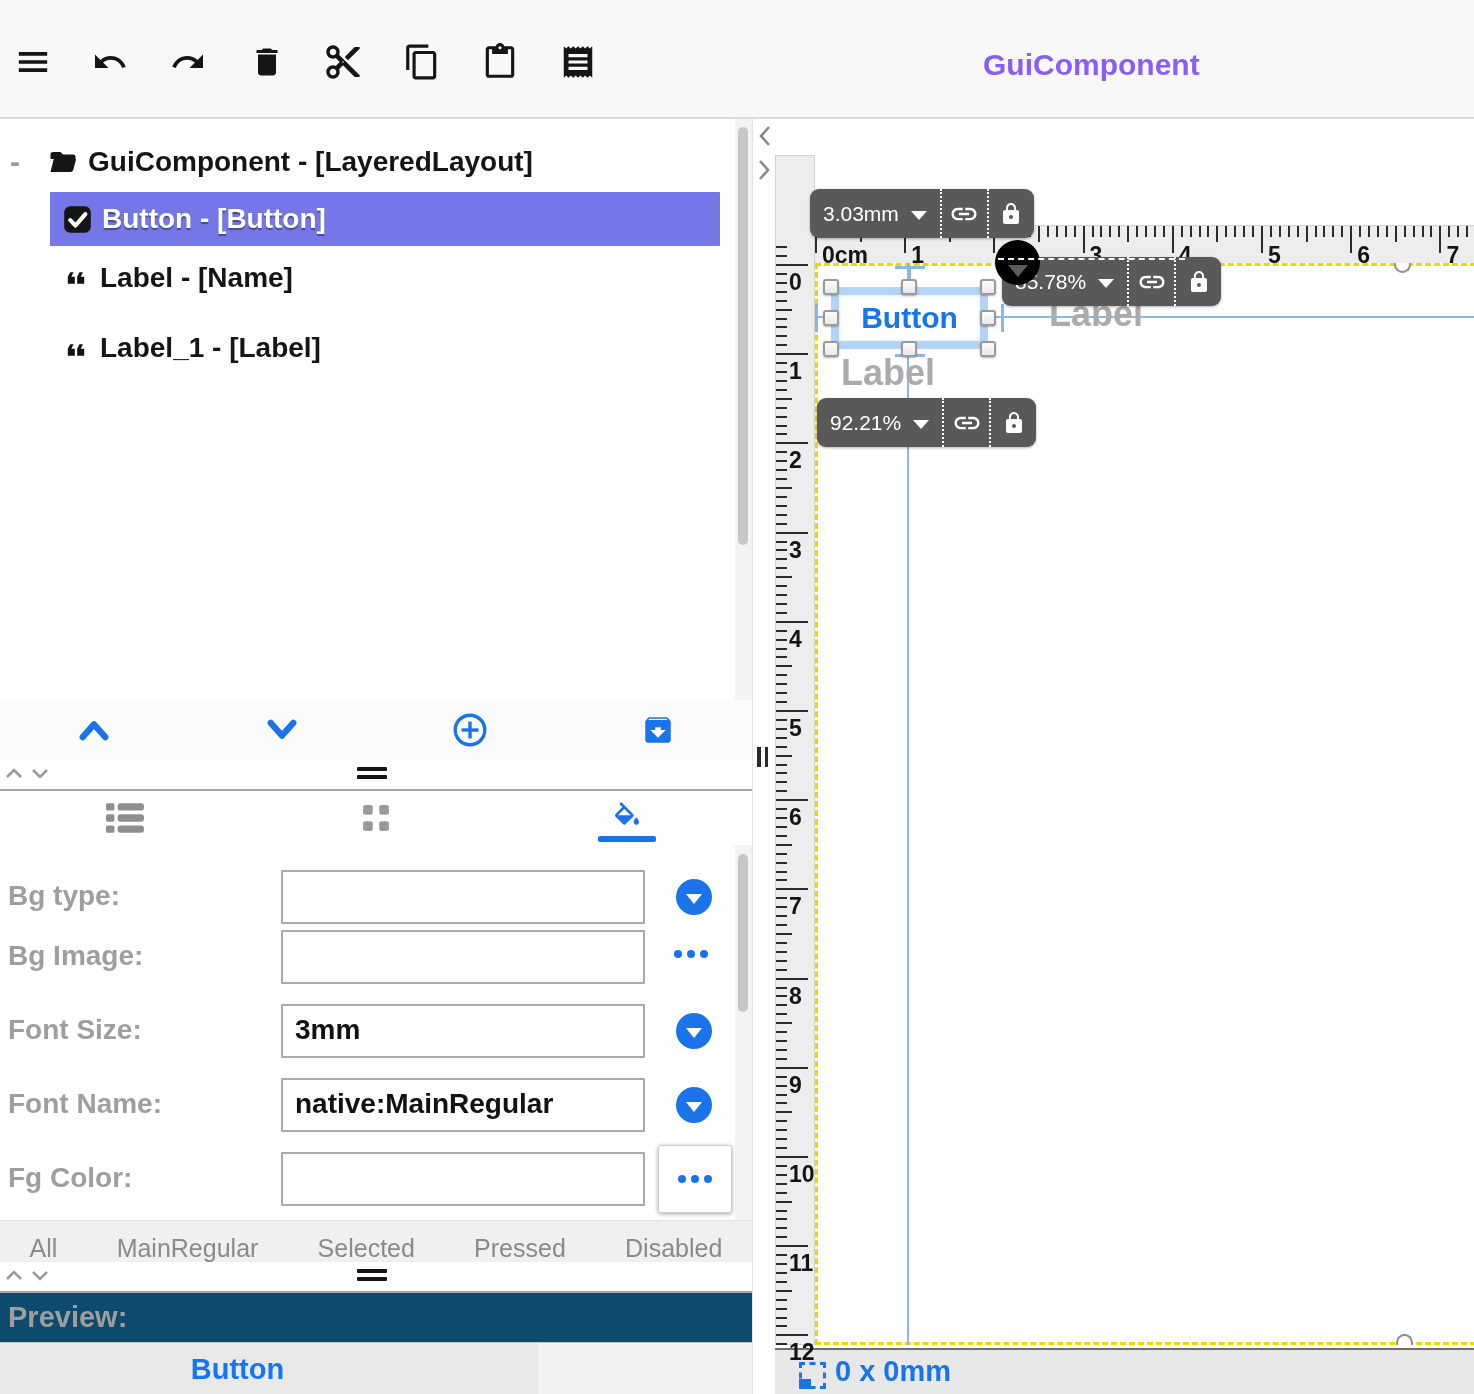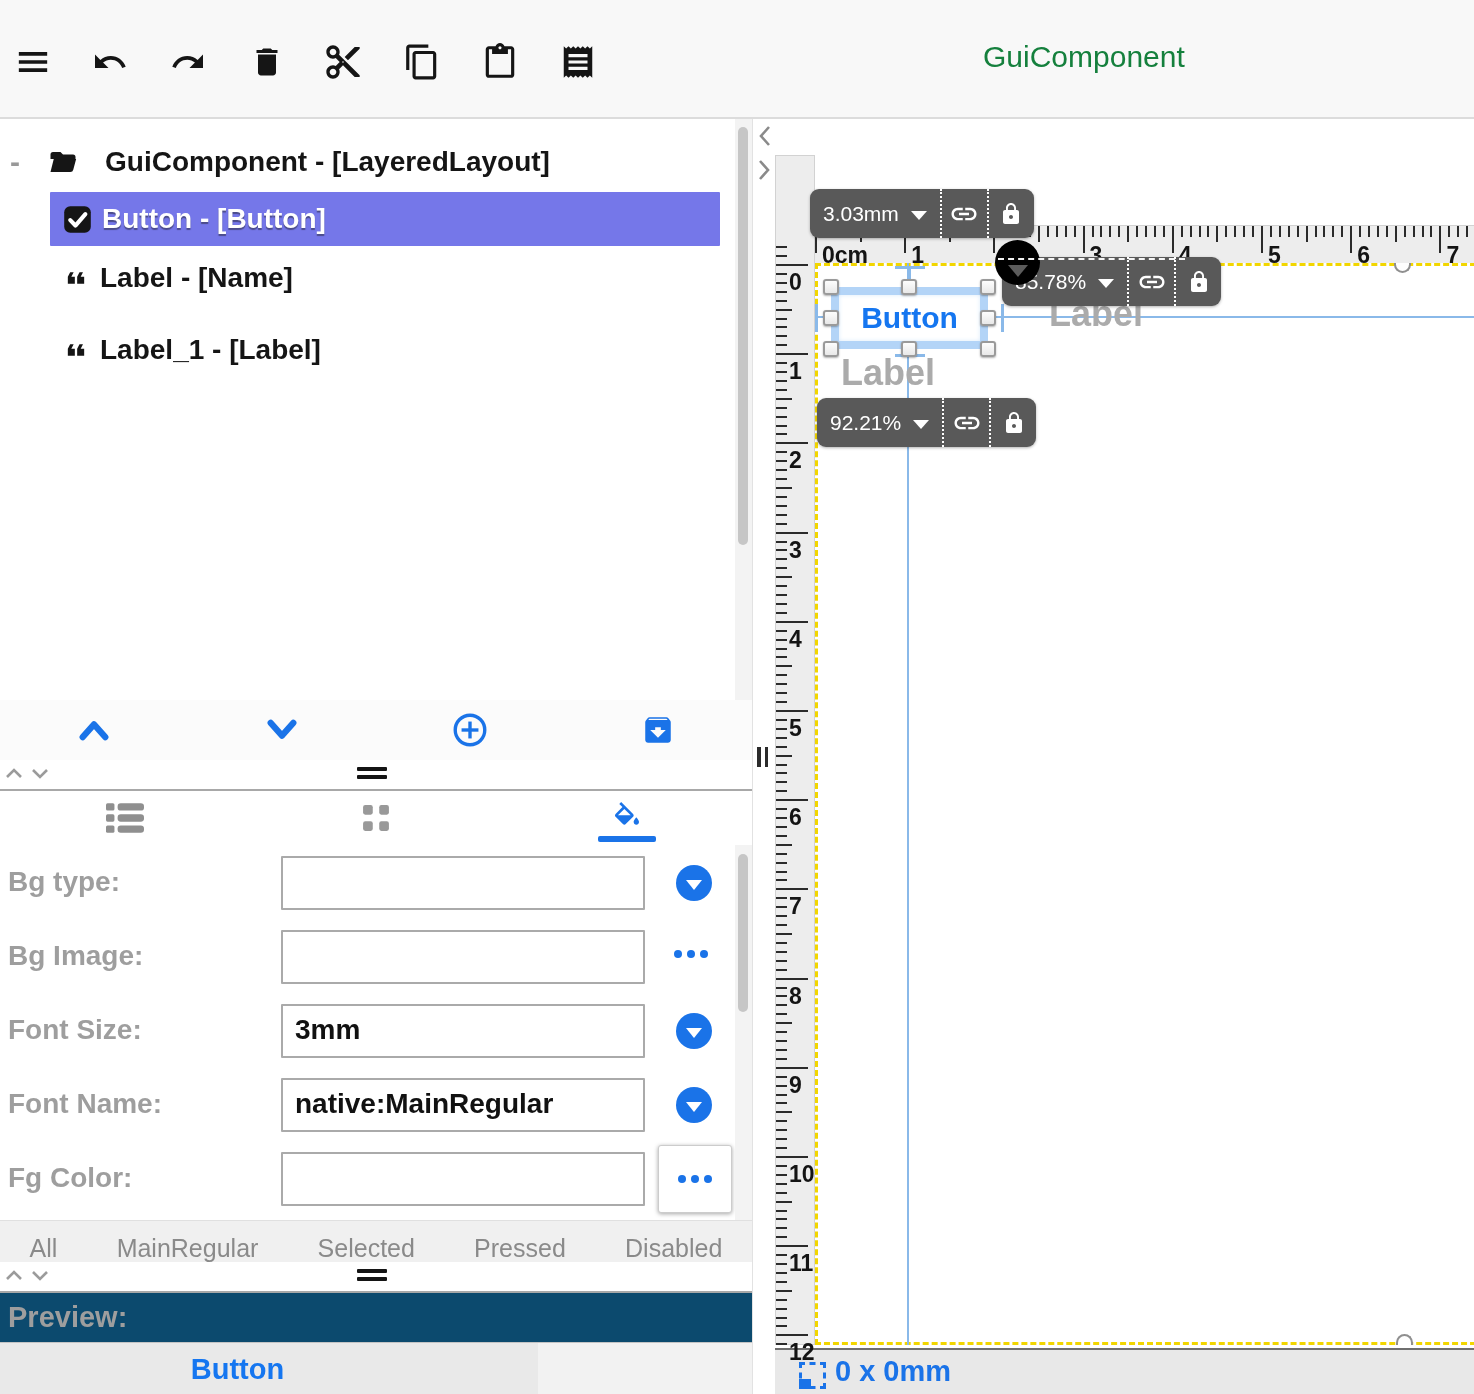--- a/index.html
+++ b/index.html
@@ -3,21 +3,21 @@
 <meta charset="utf-8">
 <style>
   html,body{margin:0;padding:0;}
   body{width:1474px;height:1394px;overflow:hidden;font-family:"Liberation Sans",sans-serif;background:#fff;}
   #root{position:relative;width:1474px;height:1394px;overflow:hidden;}
   .abs{position:absolute;}
 
   
   #toolbar{left:0;top:0;width:1474px;height:117px;background:#f8f8f8;border-bottom:2px solid #dcdcdc;}
   .tbicon{position:absolute;top:42px;width:40px;height:40px;display:flex;align-items:center;justify-content:center;cursor:pointer;}
-  #title{position:absolute;left:983px;top:40px;font-size:30px;font-weight:normal;color:#15803d;}
+  #title{position:absolute;left:983px;top:48px;font-size:30px;font-weight:bold;color:#8b5cf6;}
 
   
   #leftpanel{left:0;top:119px;width:752px;height:1275px;background:#fff;}
   .treerow{position:absolute;left:0;width:735px;height:56px;display:flex;align-items:center;cursor:pointer;}
   .treerow .txt{font-size:28px;font-weight:bold;color:#151515;white-space:nowrap;}
   #row-selected{left:50px;width:670px;height:54px;background:#7577e9;border-radius:1px;}
   #row-selected .txt{color:#fff;text-shadow:0 2px 1px rgba(40,40,60,.55);}
   .collapse-dash{font-size:30px;font-weight:bold;color:#999;}
 
   
@@ -161,21 +161,21 @@
   <div class="abs" id="leftpanel">
 
     <div class="treerow" style="top:15px;">
       <span class="collapse-dash" style="margin-left:10px;">-</span>
       <span style="margin-left:26px;display:flex;">
         <svg width="34" height="30" viewBox="0 0 24 24">
             <path fill="#151515" d="M2 6a2 2 0 0 1 2-2h6l2 2h8a2 2 0 0 1 2 2v1.5H2V6z"></path>
             <path fill="#151515" d="M4.6 9.5h17.9l-2.3 8.6A2.4 2.4 0 0 1 17.9 20H2L4.6 9.5z"></path>
           </svg>
       </span>
-      <span class="txt" style="margin-left:25px;">GuiComponent - [LayeredLayout]</span>
+      <span class="txt" style="margin-left:8px;">GuiComponent - [LayeredLayout]</span>
     </div>
 
     <div class="treerow" id="row-selected" style="top:73px;">
       <span style="margin-left:13px;display:flex;">
         <svg width="29" height="29" viewBox="0 0 24 24">
             <rect x="1" y="1" width="22" height="22" rx="5" fill="#151515"></rect>
             <polyline points="6,12.5 10.3,17 18.5,7.5" fill="none" stroke="#fff" stroke-width="3.4" stroke-linecap="round" stroke-linejoin="round"></polyline>
           </svg>
       </span>
       <span class="txt" style="margin-left:10px;">Button - [Button]</span>
@@ -185,21 +185,21 @@
       <span style="margin-left:60px;display:flex;">
         <svg width="32" height="28" viewBox="0 0 24 24">
             <g transform="rotate(180 12 12)">
               <path fill="#151515" d="M6 17h3l2-4V7H5v6h3zm8 0h3l2-4V7h-6v6h3z"></path>
             </g>
           </svg>
       </span>
       <span class="txt" style="margin-left:8px;">Label - [Name]</span>
     </div>
 
-    <div class="treerow" style="top:203px;">
+    <div class="treerow" style="top:189px;align-items:flex-end;">
       <span style="margin-left:60px;display:flex;">
         <svg width="32" height="28" viewBox="0 0 24 24">
             <g transform="rotate(180 12 12)">
               <path fill="#151515" d="M6 17h3l2-4V7H5v6h3zm8 0h3l2-4V7h-6v6h3z"></path>
             </g>
           </svg>
       </span>
       <span class="txt" style="margin-left:8px;">Label_1 - [Label]</span>
     </div>
 
@@ -274,21 +274,21 @@
       </div>
       <div class="ptab">
         <svg width="34" height="32" viewBox="0 0 24 24">
             <path fill="#1a73e8" d="M16.56 8.94L7.62 0 6.21 1.41l2.38 2.38-5.15 5.15c-.59.59-.59 1.54 0 2.12l5.5 5.5c.29.29.68.44 1.06.44s.77-.15 1.06-.44l5.5-5.5c.59-.58.59-1.53 0-2.12zM5.21 10L10 5.21 14.79 10H5.21zM19 11.5s-2 2.17-2 3.5c0 1.1.9 2 2 2s2-.9 2-2c0-1.33-2-3.5-2-3.5z"></path>
           </svg>
         <div class="underline"></div>
       </div>
     </div>
 
     <div class="abs" id="props" style="top:726px;left:0;">
-      <div class="prow" style="top:11px;padding-left:28px;">
+      <div class="prow" style="top:25px;padding-left:28px;">
         <span class="plabel">Bg type:</span>
         <div class="pinput"></div>
         <div class="ddcircle">
             <div class="tri"></div>
           </div>
       </div>
       <div class="prow" style="top:85px;">
         <span class="plabel">Bg Image:</span>
         <div class="pinput"></div>
         <div class="dots">

